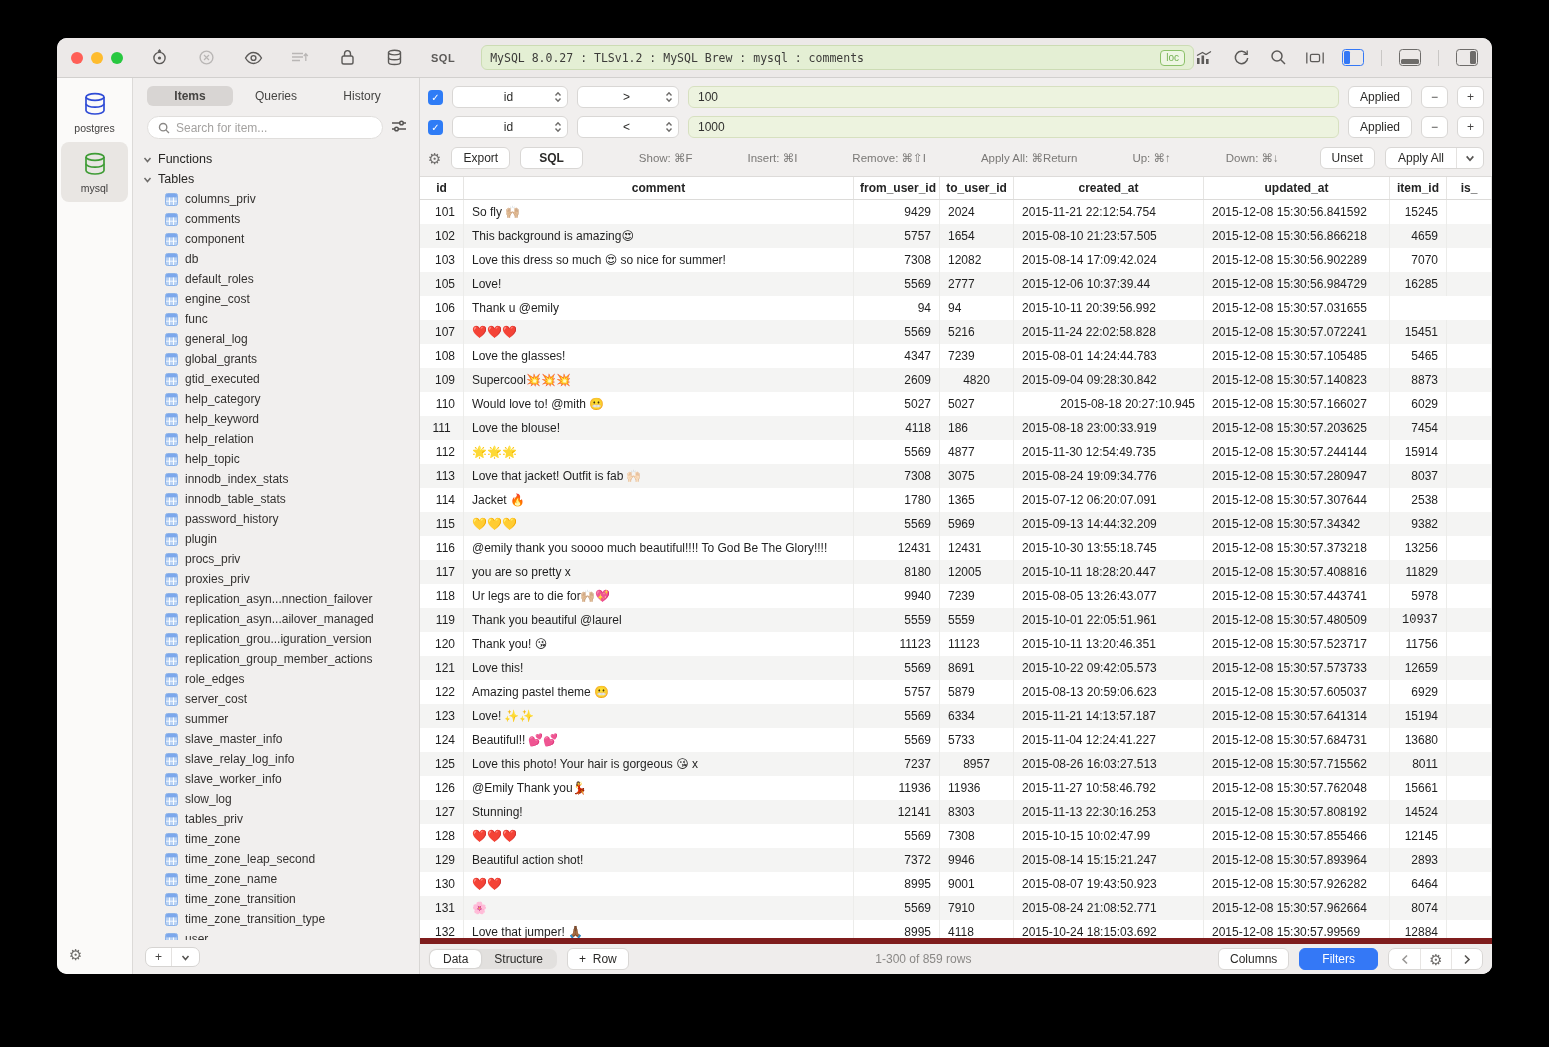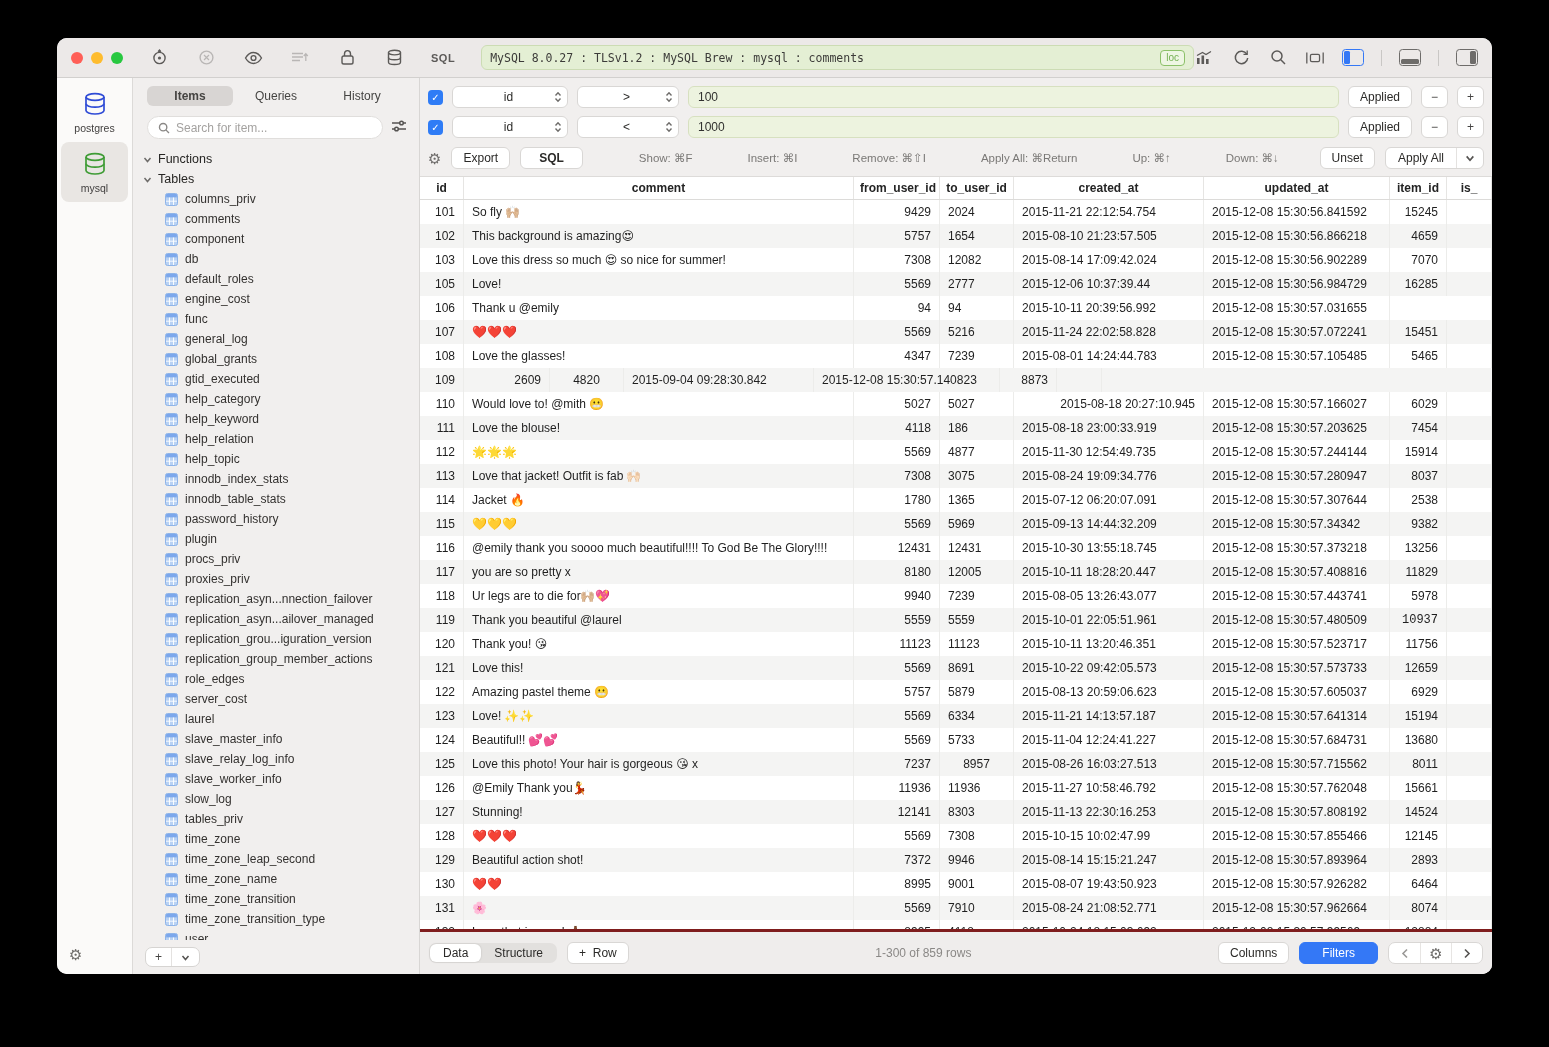--- a/index.html
+++ b/index.html
@@ -92,22 +92,22 @@
   .grid-header { display:flex; height:23px; border-bottom:1px solid #dcdbd9; flex:0 0 auto; background:#fff; }
   .hcell { font-size:12px; font-weight:600; color:#242424; text-align:center; line-height:22px;
            border-right:1px solid #e6e5e3; overflow:hidden; white-space:nowrap; padding:0 6px; flex-shrink:0; }
   .grid-body { flex:1; overflow:hidden; }
   .grow { display:flex; height:24px; background:#fff; }
   .grow.alt { background:#f4f4f3; }
   .cell { font-size:12px; color:#1f1f1f; line-height:24px; padding:0 8px; white-space:nowrap;
           overflow:hidden; border-right:1px solid #ececea; flex-shrink:0; }
 
   
-  .statusbar { flex:0 0 33px; background:#efedec; border-top:3px solid #7f1d1d;
-               display:flex; align-items:center; padding:10px 9px; gap:10px; }
+  .statusbar { flex:0 0 33px; background:#efedec; border-top:6px solid #7f1d1d;
+               display:flex; align-items:center; padding:4px 9px; gap:10px; }
   .seg2 { display:flex; background:#e2e0de; border-radius:7px; padding:1px; }
   .seg2 > div { font-size:12px; color:#2b2a28; padding:2px 13px; border-radius:6px; }
   .seg2 > div.on { background:#fff; box-shadow:0 0 2px rgba(0,0,0,.18); }
   .rowcount { flex:1; text-align:center; font-size:12px; color:#8a8886; }
   .btn.primary { background:#3478f6; border-color:#3478f6; color:#fff; padding:0 22px; }
   .nav-group { display:flex; background:#fff; border:1px solid #d9d7d5; border-radius:7px; overflow:hidden; height:22px; }
   .nav-group > div { width:31px; display:flex; align-items:center; justify-content:center; color:#555351; font-size:12px; }
   .nav-group > div + div { border-left:1px solid #e7e5e3; }
 </style>
 </head>
@@ -554,21 +554,21 @@
   </div>
               <div class="tree-item">
     <span style="display:flex">
       <svg width="13" height="13" viewBox="0 0 13 13">
                     <rect x="0.5" y="0.5" width="12" height="12" rx="2" fill="#b9d2f4" stroke="#8fb4e8"></rect>
                     <path d="M0.5 4 H12.5" stroke="#8fb4e8"></path>
                     <rect x="1" y="1" width="11" height="3" rx="1.2" fill="#7ba7ec"></rect>
                     <path d="M4.5 4.5 V12 M8.5 4.5 V12 M1 8.2 H12" stroke="#ffffff" stroke-width="0.9"></path>
                   </svg>
     </span>
-    <span class="tree-label">laurel</span>
+    <span class="tree-label">summer</span>
   </div>
               <div class="tree-item">
     <span style="display:flex">
       <svg width="13" height="13" viewBox="0 0 13 13">
                     <rect x="0.5" y="0.5" width="12" height="12" rx="2" fill="#b9d2f4" stroke="#8fb4e8"></rect>
                     <path d="M0.5 4 H12.5" stroke="#8fb4e8"></path>
                     <rect x="1" y="1" width="11" height="3" rx="1.2" fill="#7ba7ec"></rect>
                     <path d="M4.5 4.5 V12 M8.5 4.5 V12 M1 8.2 H12" stroke="#ffffff" stroke-width="0.9"></path>
                   </svg>
     </span>
@@ -843,39 +843,40 @@
                 <div class="cell" style="width: 390px; text-align: left;">Love the glasses!</div>
                 <div class="cell" style="width: 86px; text-align: right;">4347</div>
                 <div class="cell" style="width: 74px; text-align: left;">7239</div>
                 <div class="cell" style="width: 190px; text-align: left;">2015-08-01 14:24:44.783</div>
                 <div class="cell" style="width: 186px; text-align: left;">2015-12-08 15:30:57.105485</div>
                 <div class="cell" style="width: 57px; text-align: right;">5465</div>
                 <div class="cell" style="width: 45px; text-align: left;"></div>
               </div>
               <div class="grow alt">
                 <div class="cell" style="width: 44px; text-align: right;">109</div>
+                <div class="cell" style="width: 390px; text-align: left;">Supercool💥💥💥</div>
                 <div class="cell" style="width: 86px; text-align: right;">2609</div>
                 <div class="cell" style="width: 74px; text-align: center;">4820</div>
                 <div class="cell" style="width: 190px; text-align: left;">2015-09-04 09:28:30.842</div>
                 <div class="cell" style="width: 186px; text-align: left;">2015-12-08 15:30:57.140823</div>
                 <div class="cell" style="width: 57px; text-align: right;">8873</div>
                 <div class="cell" style="width: 45px; text-align: left;"></div>
               </div>
               <div class="grow">
                 <div class="cell" style="width: 44px; text-align: right;">110</div>
                 <div class="cell" style="width: 390px; text-align: left;">Would love to! @mith 😬</div>
                 <div class="cell" style="width: 86px; text-align: right;">5027</div>
                 <div class="cell" style="width: 74px; text-align: left;">5027</div>
                 <div class="cell" style="width: 190px; text-align: right;">2015-08-18 20:27:10.945</div>
                 <div class="cell" style="width: 186px; text-align: left;">2015-12-08 15:30:57.166027</div>
                 <div class="cell" style="width: 57px; text-align: right;">6029</div>
                 <div class="cell" style="width: 45px; text-align: left;"></div>
               </div>
               <div class="grow alt">
-                <div class="cell" style="width: 44px; text-align: right;">111</div>
+                <div class="cell" style="width: 44px; text-align: center;">111</div>
                 <div class="cell" style="width: 390px; text-align: left;">Love the blouse!</div>
                 <div class="cell" style="width: 86px; text-align: right;">4118</div>
                 <div class="cell" style="width: 74px; text-align: left;">186</div>
                 <div class="cell" style="width: 190px; text-align: left;">2015-08-18 23:00:33.919</div>
                 <div class="cell" style="width: 186px; text-align: left;">2015-12-08 15:30:57.203625</div>
                 <div class="cell" style="width: 57px; text-align: right;">7454</div>
                 <div class="cell" style="width: 45px; text-align: left;"></div>
               </div>
               <div class="grow">
                 <div class="cell" style="width: 44px; text-align: right;">112</div>

